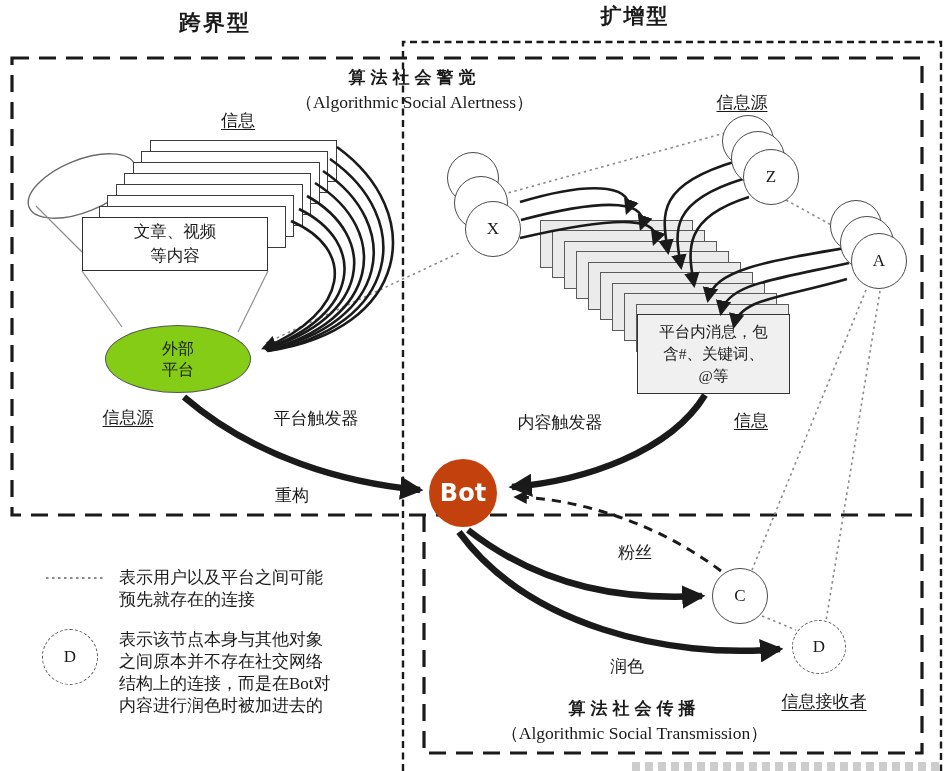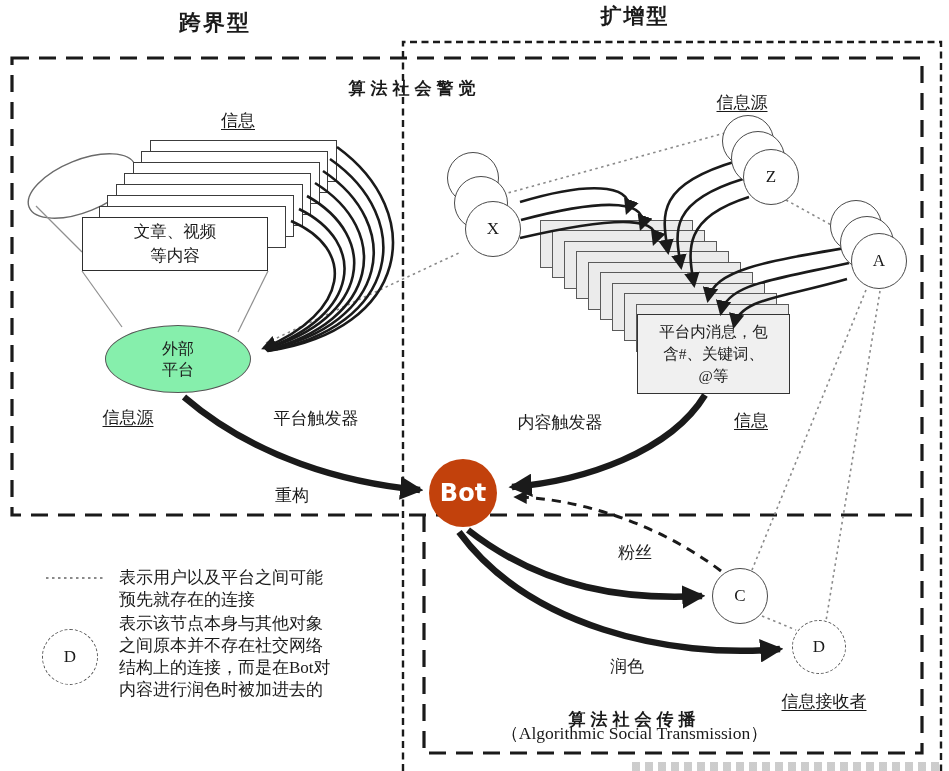--- a/index.html
+++ b/index.html
@@ -10,28 +10,28 @@
   .svg-top{z-index:2;}
   .card{position:absolute;box-sizing:border-box;background:#fff;border:1.5px solid #3c3c3c;z-index:1;}
   .card-r{background:#ebebeb;border:1.2px solid #5a5a5a;}
   .textcard{display:flex;align-items:center;justify-content:center;text-align:center;
             white-space:pre-line;z-index:1;}
   .textcard.left-front{background:#fff;border:1.8px solid #2e2e2e;font-size:16.5px;line-height:24px;}
   .textcard.right-front{background:#f0f0f0;border:1.8px solid #333;font-size:15.5px;line-height:22px;}
   .lbl{position:absolute;text-align:center;font-size:17px;z-index:3;}
   .u{text-decoration:underline;text-underline-offset:3px;}
   .ml{white-space:pre-line;text-align:left;line-height:22px;}
-  .sect{font-weight:700;letter-spacing:5px;margin-top:11px;}
+  .sect{font-weight:700;letter-spacing:5px;}
   .rgn{font-size:22px;font-weight:600;letter-spacing:2px;}
   .circ{position:absolute;box-sizing:border-box;border-radius:50%;background:#fff;
         border:1.6px solid #4a4a4a;display:flex;align-items:center;justify-content:center;
         font-size:17px;z-index:3;}
   .circ.back{z-index:3;}
   .circ.dashed{border:1.8px dashed #555;}
-  .ellipse{position:absolute;box-sizing:border-box;border-radius:50%;background:#86efac;
+  .ellipse{position:absolute;box-sizing:border-box;border-radius:50%;background:#84cc16;
            border:1.6px solid #555;display:flex;align-items:center;justify-content:center;
            text-align:center;white-space:pre-line;font-size:16px;line-height:21px;z-index:3;}
   .bot{position:absolute;border-radius:50%;background:#c2410c;color:#fff;display:flex;
        align-items:center;justify-content:center;font-family:"DejaVu Sans","Liberation Sans",sans-serif;
        font-weight:700;font-size:24px;z-index:3;}
   .frag{position:absolute;z-index:3;opacity:.5;
         background:repeating-linear-gradient(90deg,#9a9a9a 0 8px,transparent 8px 13px);}
 </style>
 </head>
 <body>
@@ -132,20 +132,21 @@
     </g>
     <g>
       <path d="M 721,571 C 652,519 570,498 516,497" fill="none" stroke="#1a1a1a" stroke-width="3" stroke-dasharray="9 7" marker-end="url(#ah-sm)"></path>
     </g>
   </svg>
 
   <div class="lbl rgn" style="left:580px;top:2px;width:110px;font-size:21px">扩增型</div>
   <div class="lbl rgn" style="left:155px;top:8px;width:120px">跨界型</div>
 
   <div class="lbl sect" style="left:312px;top:66px;width:205px">算法社会警觉</div>
+  <div class="lbl" style="left:282px;top:90px;width:265px;font-size:17.5px">（Algorithmic Social Alertness）</div>
   <div class="lbl sect" style="left:532px;top:697px;width:205px">算法社会传播</div>
   <div class="lbl" style="left:462px;top:721px;width:345px;font-size:17.5px">（Algorithmic Social Transmission）</div>
 
   <div class="lbl u" style="left:210px;top:109px;width:56px">信息</div>
   <div class="lbl u" style="left:96px;top:406px;width:64px">信息源</div>
   <div class="lbl" style="left:266px;top:407px;width:100px">平台触发器</div>
   <div class="lbl" style="left:270px;top:484px;width:44px">重构</div>
   <div class="ellipse" style="left:105px;top:325px;width:146px;height:68px">外部
 平台</div>
 
@@ -169,20 +170,20 @@
 
   <div class="lbl" style="left:612px;top:541px;width:46px">粉丝</div>
   <div class="lbl" style="left:604px;top:655px;width:46px">润色</div>
   <div class="lbl u" style="left:772px;top:690px;width:104px">信息接收者</div>
   <div class="circ" style="left:712px;top:568px;width:56px;height:56px">C</div>
   <div class="circ dashed" style="left:792px;top:620px;width:54px;height:54px">D</div>
 
   <div class="lbl ml" style="left:119px;top:567px;width:250px">表示用户以及平台之间可能
 预先就存在的连接</div>
   <div class="circ dashed" style="left:42px;top:629px;width:56px;height:56px">D</div>
-  <div class="lbl ml" style="left:119px;top:613px;width:252px">表示该节点本身与其他对象
+  <div class="lbl ml" style="left:119px;top:629px;width:252px">表示该节点本身与其他对象
 之间原本并不存在社交网络
 结构上的连接，而是在Bot对
 内容进行润色时被加进去的</div>
 
   <div class="frag" style="left:632px;top:762px;width:308px;height:9px"></div>
 
 </div>
 
 </body></html>

